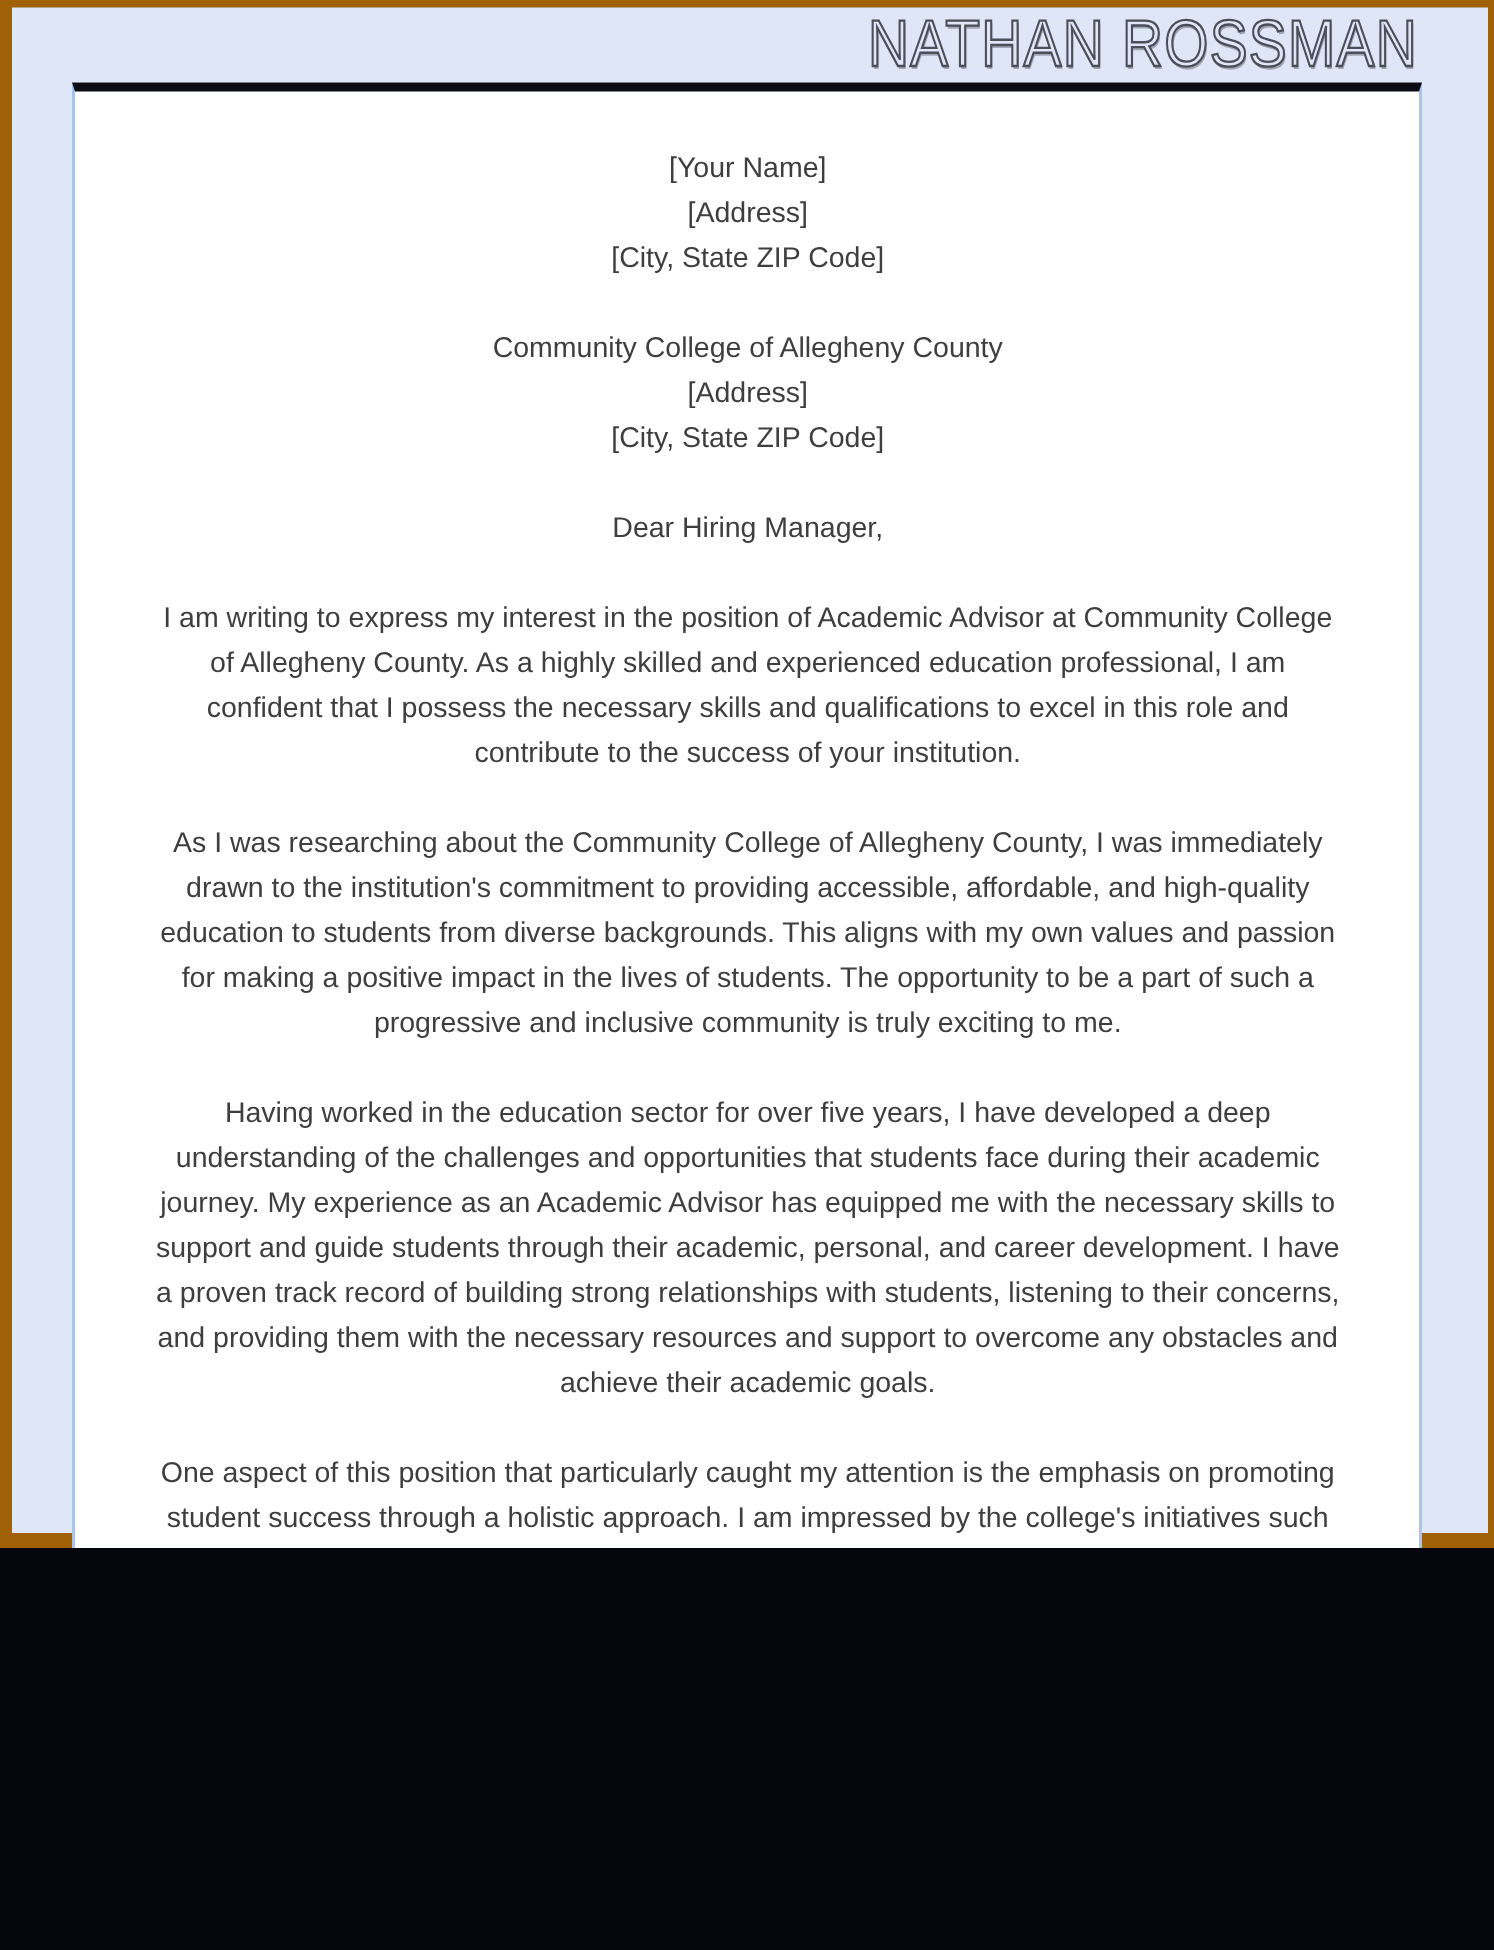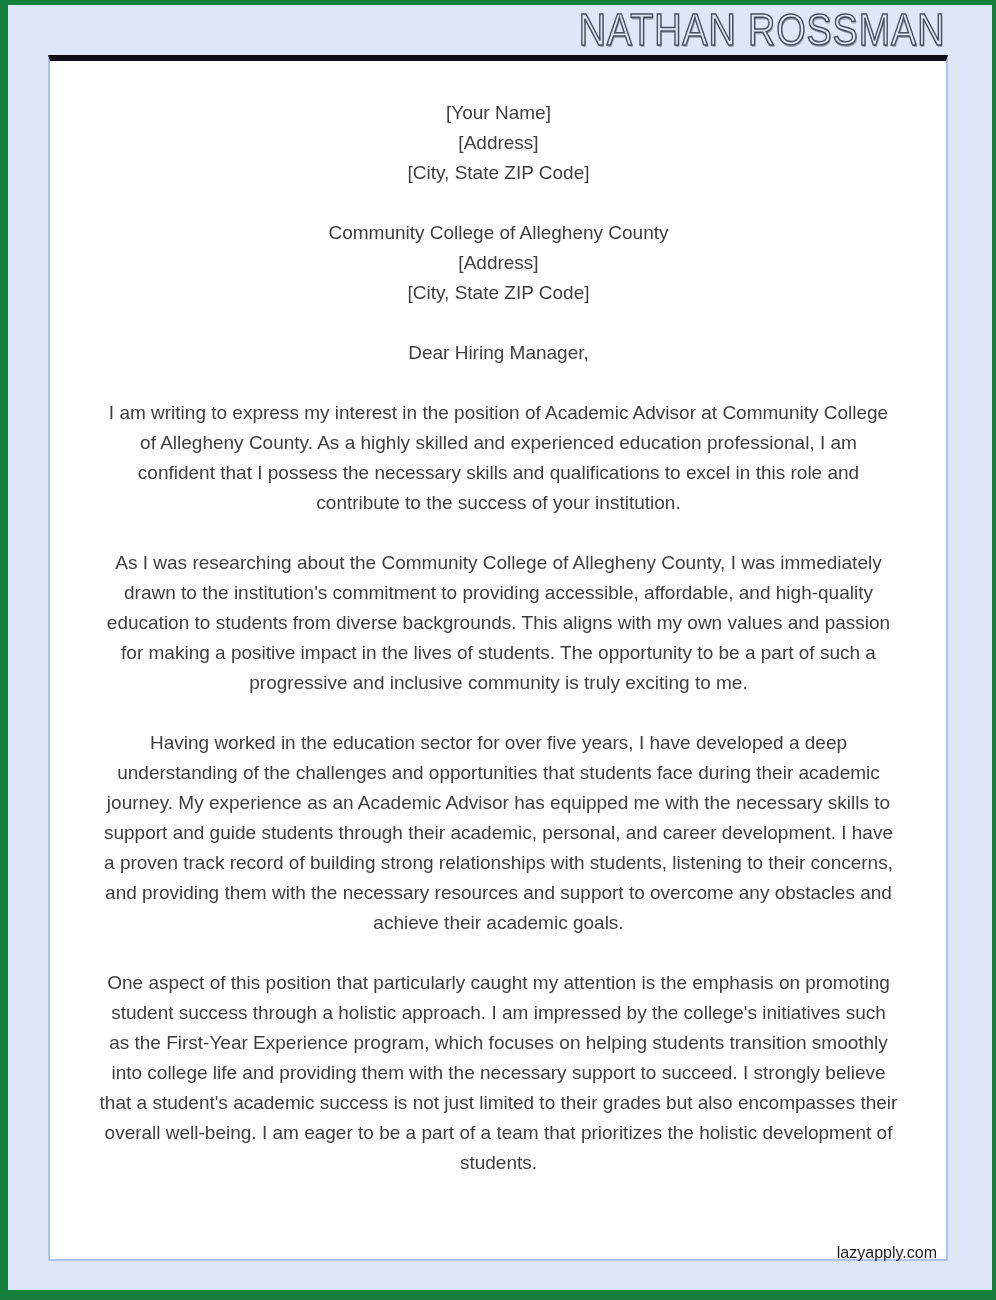--- a/index.html
+++ b/index.html
@@ -1,20 +1,20 @@
 <!DOCTYPE html>
 <html><head>
 <meta charset="utf-8">
 <style>
   html, body { margin: 0; padding: 0; background: #05060e; }
   .canvas {
     position: relative;
     width: 996px;
-    height: 1300px;
-    background: #15803d;
+    height: 1032px;
+    background: #a16207;
     overflow: hidden;
     font-family: "Liberation Sans", sans-serif;
   }
   .bg {
     position: absolute;
     left: 8px; top: 5px; right: 4px; bottom: 10px;
     background: #dee6f8;
   }
   .header-name {
     position: absolute;

